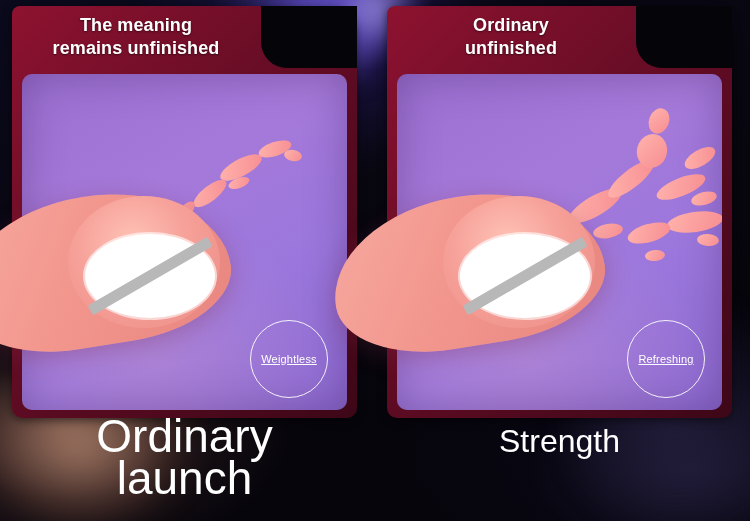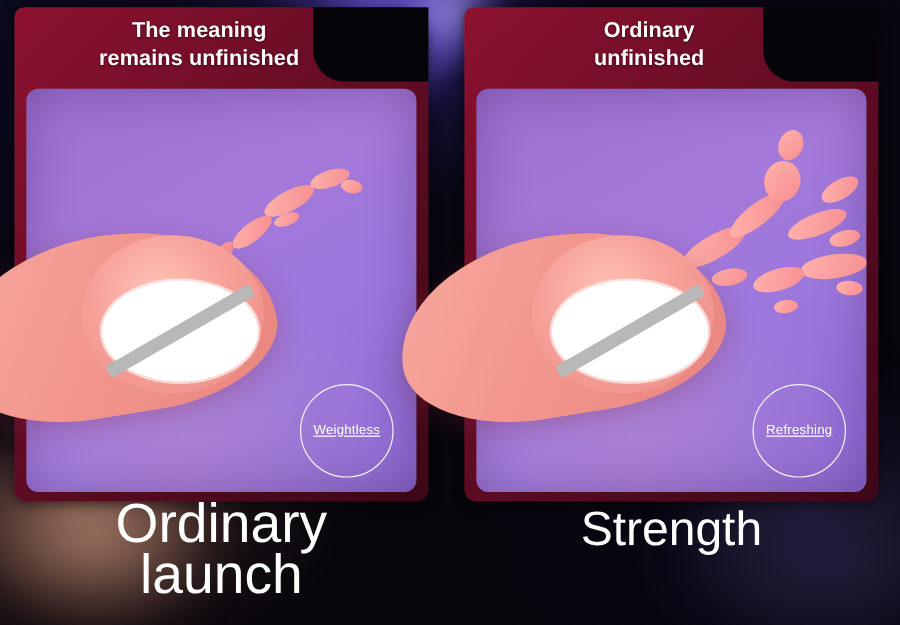--- a/index.html
+++ b/index.html
@@ -89,21 +89,20 @@
     left: 0;
     top: 8px;
     width: 248px;
     text-align: center;
     color: #ffffff;
     font-size: 18px;
     line-height: 23px;
     font-weight: 700;
     text-shadow: 0 1px 2px rgba(0,0,0,0.5);
     letter-spacing: 0.1px;
-    padding-left: 30px;
   }
 
   
   .photo {
     position: absolute;
     left: 10px;
     top: 68px;
     width: 325px;
     height: 336px;
     border-radius: 10px;
@@ -205,21 +204,21 @@
     left: 12px;
     top: 415px;
     width: 345px;
     font-size: 46px;
     line-height: 42px;
   }
   .caption-right {
     left: 387px;
     top: 423px;
     width: 345px;
-    font-size: 40px;
+    font-size: 32px;
     line-height: 36px;
   }
 </style>
 </head>
 <body>
 
 <div class="stage">
 
   <div class="bg"></div>
   <div class="bg-blob blob-a"></div>

